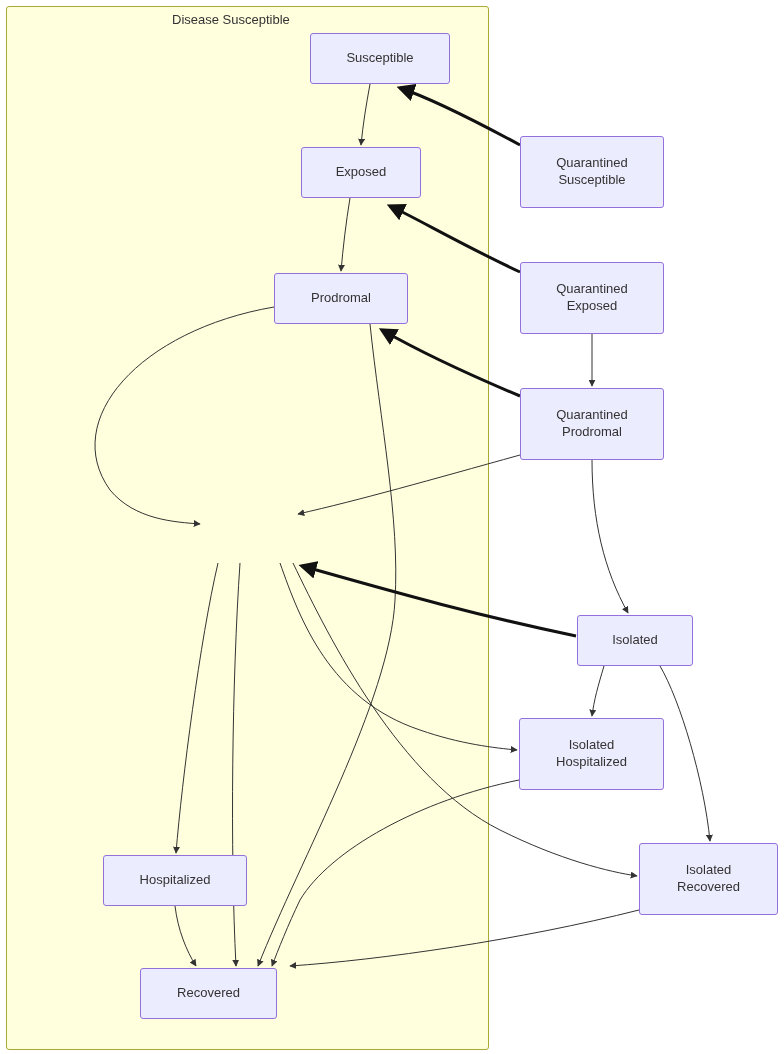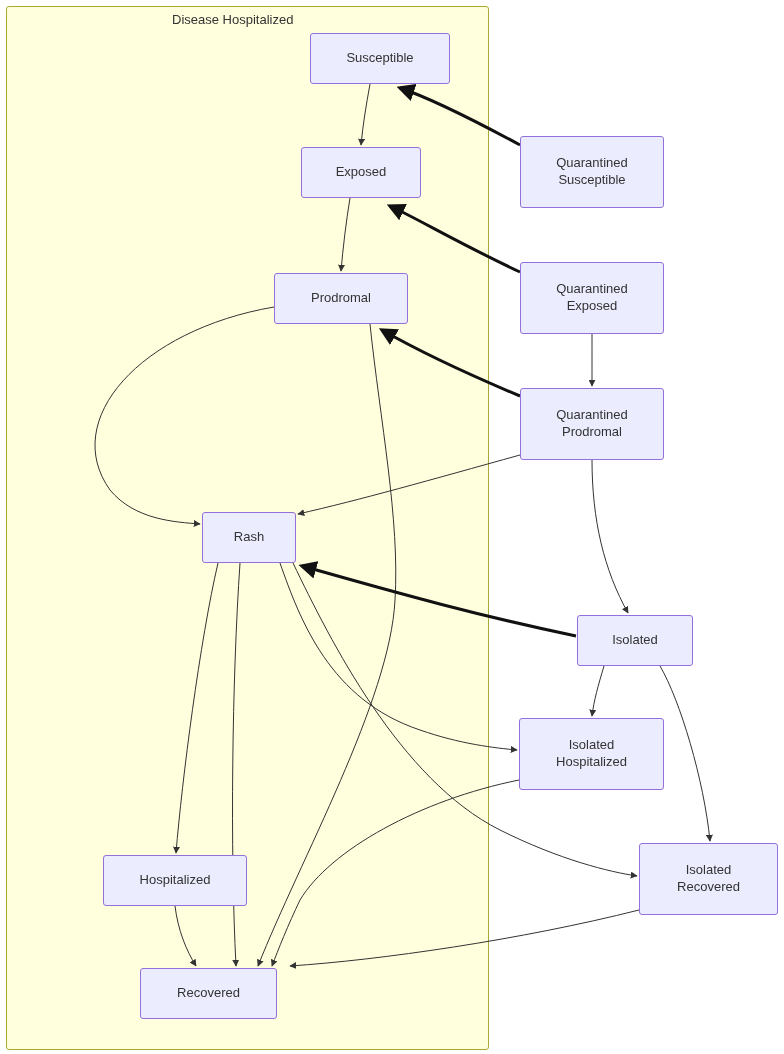--- a/index.html
+++ b/index.html
@@ -51,21 +51,21 @@
     padding: 20px 4px;
     white-space: pre-line;
   }
 </style>
 </head>
 <body>
 
 <div id="canvas">
 
   <div class="cluster" style="left:6px; top:6px; width:481px; height:1042px;"></div>
-  <div class="cluster-label" style="left:172px; top:12px;">Disease Hospitalized</div>
+  <div class="cluster-label" style="left:172px; top:12px;">Disease Susceptible</div>
 
   <svg id="edges" viewBox="0 0 784 1054">
     <defs>
       <marker id="arrow" viewBox="0 0 10 10" refX="9" refY="5" markerWidth="7" markerHeight="7" orient="auto-start-reverse">
         <path d="M 0 0 L 10 5 L 0 10 z" fill="#333333"></path>
       </marker>
       <marker id="arrowbold" viewBox="0 0 10 10" refX="8" refY="5" markerWidth="6" markerHeight="6" orient="auto-start-reverse">
         <path d="M 0 0 L 10 5 L 0 10 z" fill="#111111"></path>
       </marker>
     </defs>
@@ -123,21 +123,20 @@
   <div class="node" style="left:301px; top:147px; width:120px; height:51px;">Exposed</div>
 
   <div class="node" style="left:520px; top:262px; width:144px; height:72px;">Quarantined
 Exposed</div>
 
   <div class="node" style="left:274px; top:273px; width:134px; height:51px;">Prodromal</div>
 
   <div class="node" style="left:520px; top:388px; width:144px; height:72px;">Quarantined
 Prodromal</div>
 
-  <div class="node" style="left:202px; top:512px; width:94px; height:51px;">Rash</div>
 
   <div class="node" style="left:577px; top:615px; width:116px; height:51px;">Isolated</div>
 
   <div class="node" style="left:519px; top:718px; width:145px; height:72px;">Isolated
 Hospitalized</div>
 
   <div class="node" style="left:103px; top:855px; width:144px; height:51px;">Hospitalized</div>
 
   <div class="node" style="left:639px; top:843px; width:139px; height:72px;">Isolated
 Recovered</div>

